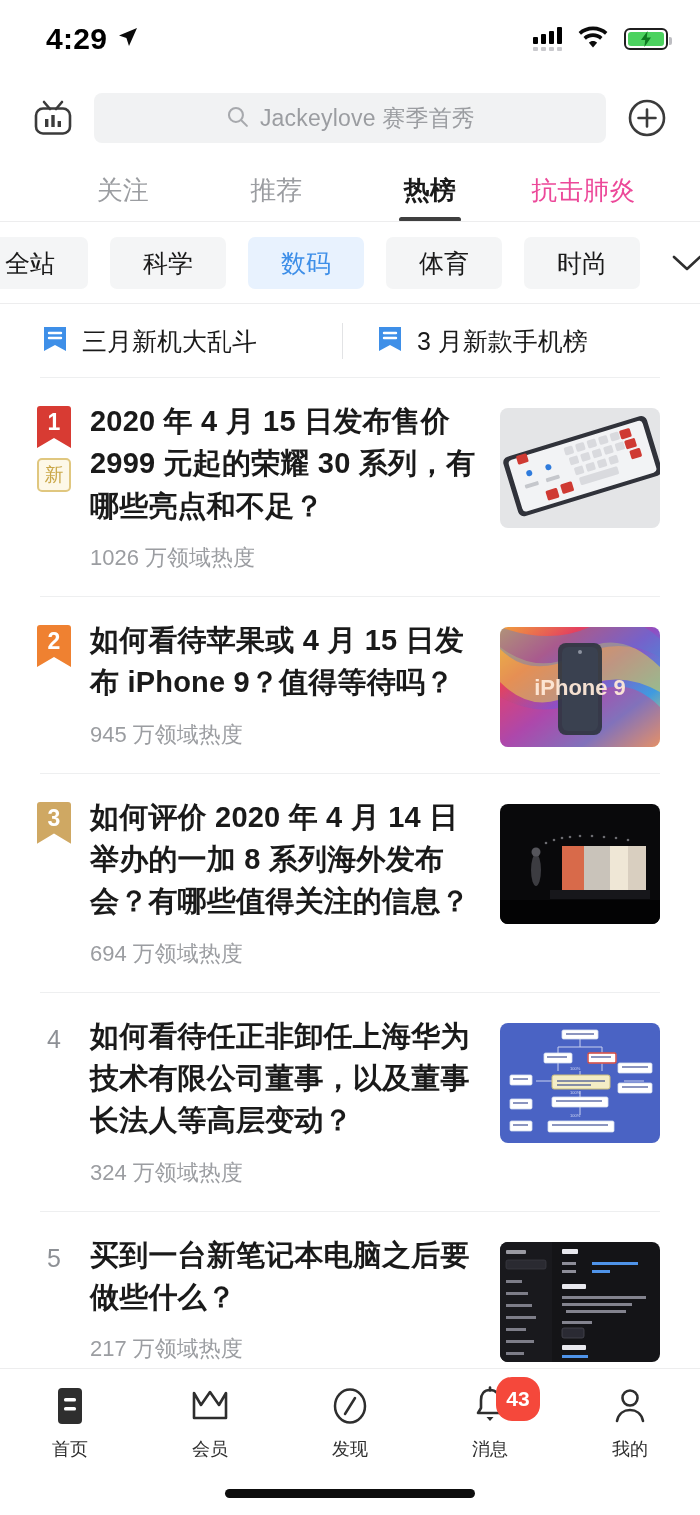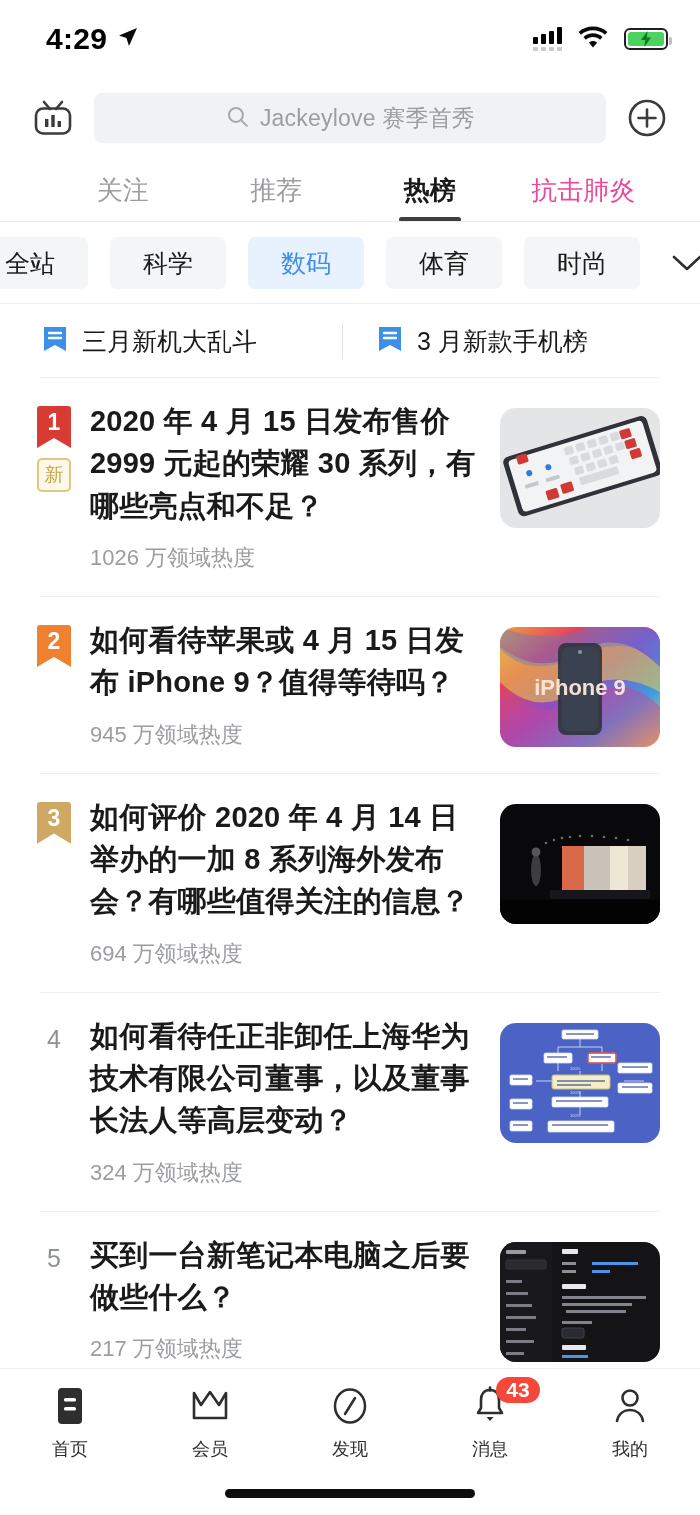--- a/index.html
+++ b/index.html
@@ -102,36 +102,36 @@
   }
   .ribbon b { position:relative; z-index:1; font-weight:700; }
   .rank-plain { font-size:25px; color:#8d9095; padding-top:4px; }
   .newbadge {
     width:34px;height:34px;border:2px solid #e0c77f;border-radius:5px;background:#fdf8e8;
     color:#caa84a;font-size:19px;display:flex;align-items:center;justify-content:center;
   }
   .body { flex:1; padding-left:10px; padding-right:22px; }
   .title { font-size:29px; line-height:1.46; color:#1a1a1a; font-weight:700; letter-spacing:.2px; }
   .heat { font-size:22px; color:#9b9da1; margin-top:16px; margin-bottom:24px; }
-  .thumb { width:160px; height:120px; flex:0 0 160px; border-radius:16px;
+  .thumb { width:160px; height:120px; flex:0 0 160px; border-radius:8px;
            margin-top:8px; overflow:hidden; position:relative; }
   .thumb svg { display:block; width:100%; height:100%; }
 
   
   .tabbar {
     position:absolute; left:0; right:0; bottom:0; height:147px; background:#fff;
     border-top:1px solid #ededee;
   }
   .tabbar-inner { display:flex; height:98px; }
   .nav { flex:1; display:flex; flex-direction:column; align-items:center;
          justify-content:center; gap:10px; position:relative; padding-top:10px; }
   .nav-ico { height:42px; display:flex; align-items:center; justify-content:center; position:relative; }
   .nav-label { font-size:18px; color:#2e2e2e; }
   .badge {
-    position:absolute; top:-8px; left:24px; min-width:44px; height:26px;
+    position:absolute; top:-8px; left:24px; min-width:44px; height:44px;
     background:#f5483b; color:#fff; border-radius:16px; font-size:21px;
     display:flex; align-items:center; justify-content:center; padding:0 8px; font-weight:700;
   }
   .home-indicator {
     position:absolute; left:50%; transform:translateX(-50%); bottom:17px;
     width:250px; height:9px; border-radius:5px; background:#0d0d0d;
   }
 </style>
 </head>
 <body>

